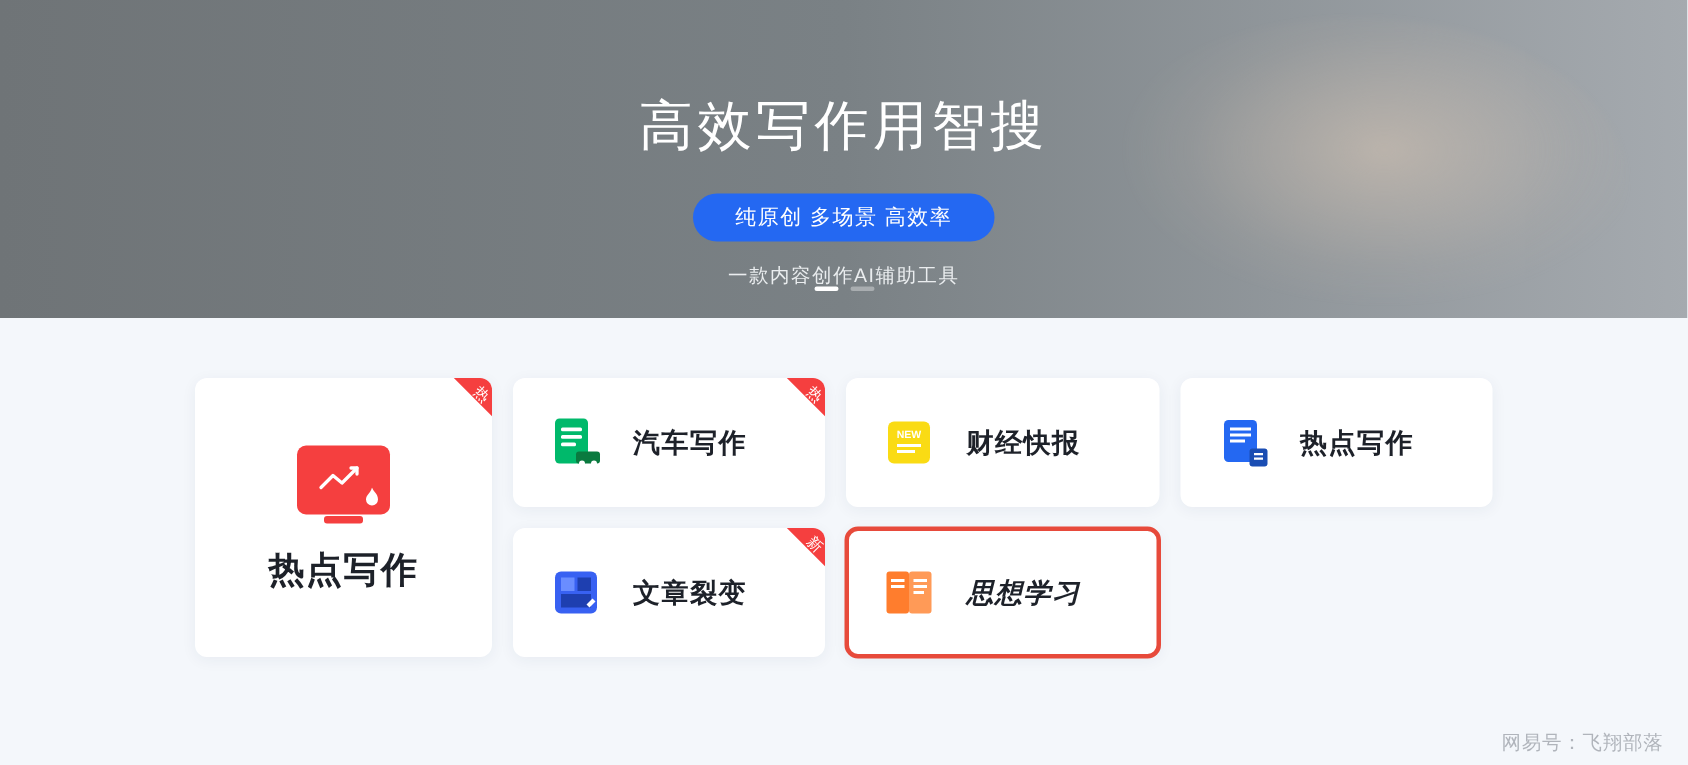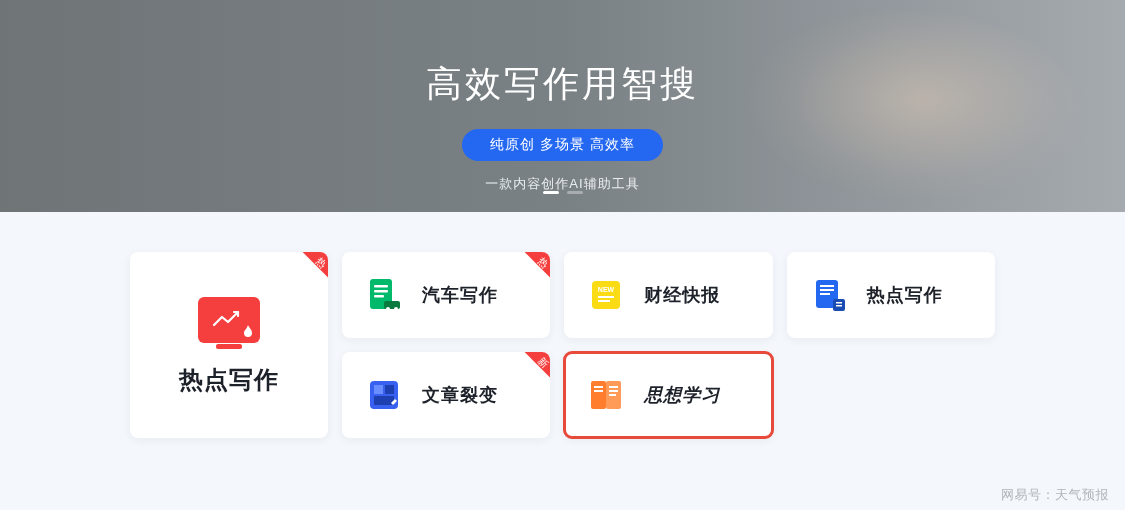--- a/index.html
+++ b/index.html
@@ -317,13 +317,13 @@
         <rect x="23" y="15" width="9" height="2" fill="#fff"></rect>
         <rect x="23" y="19" width="7" height="2" fill="#fff"></rect>
       </svg>
         </div>
     <div class="card-title">思想学习</div>
   </div>
     </div>
 
 </div>
 
-<div class="watermark">网易号：天气预报</div>
+<div class="watermark">网易号：飞翔部落</div>
 
 </body></html>

